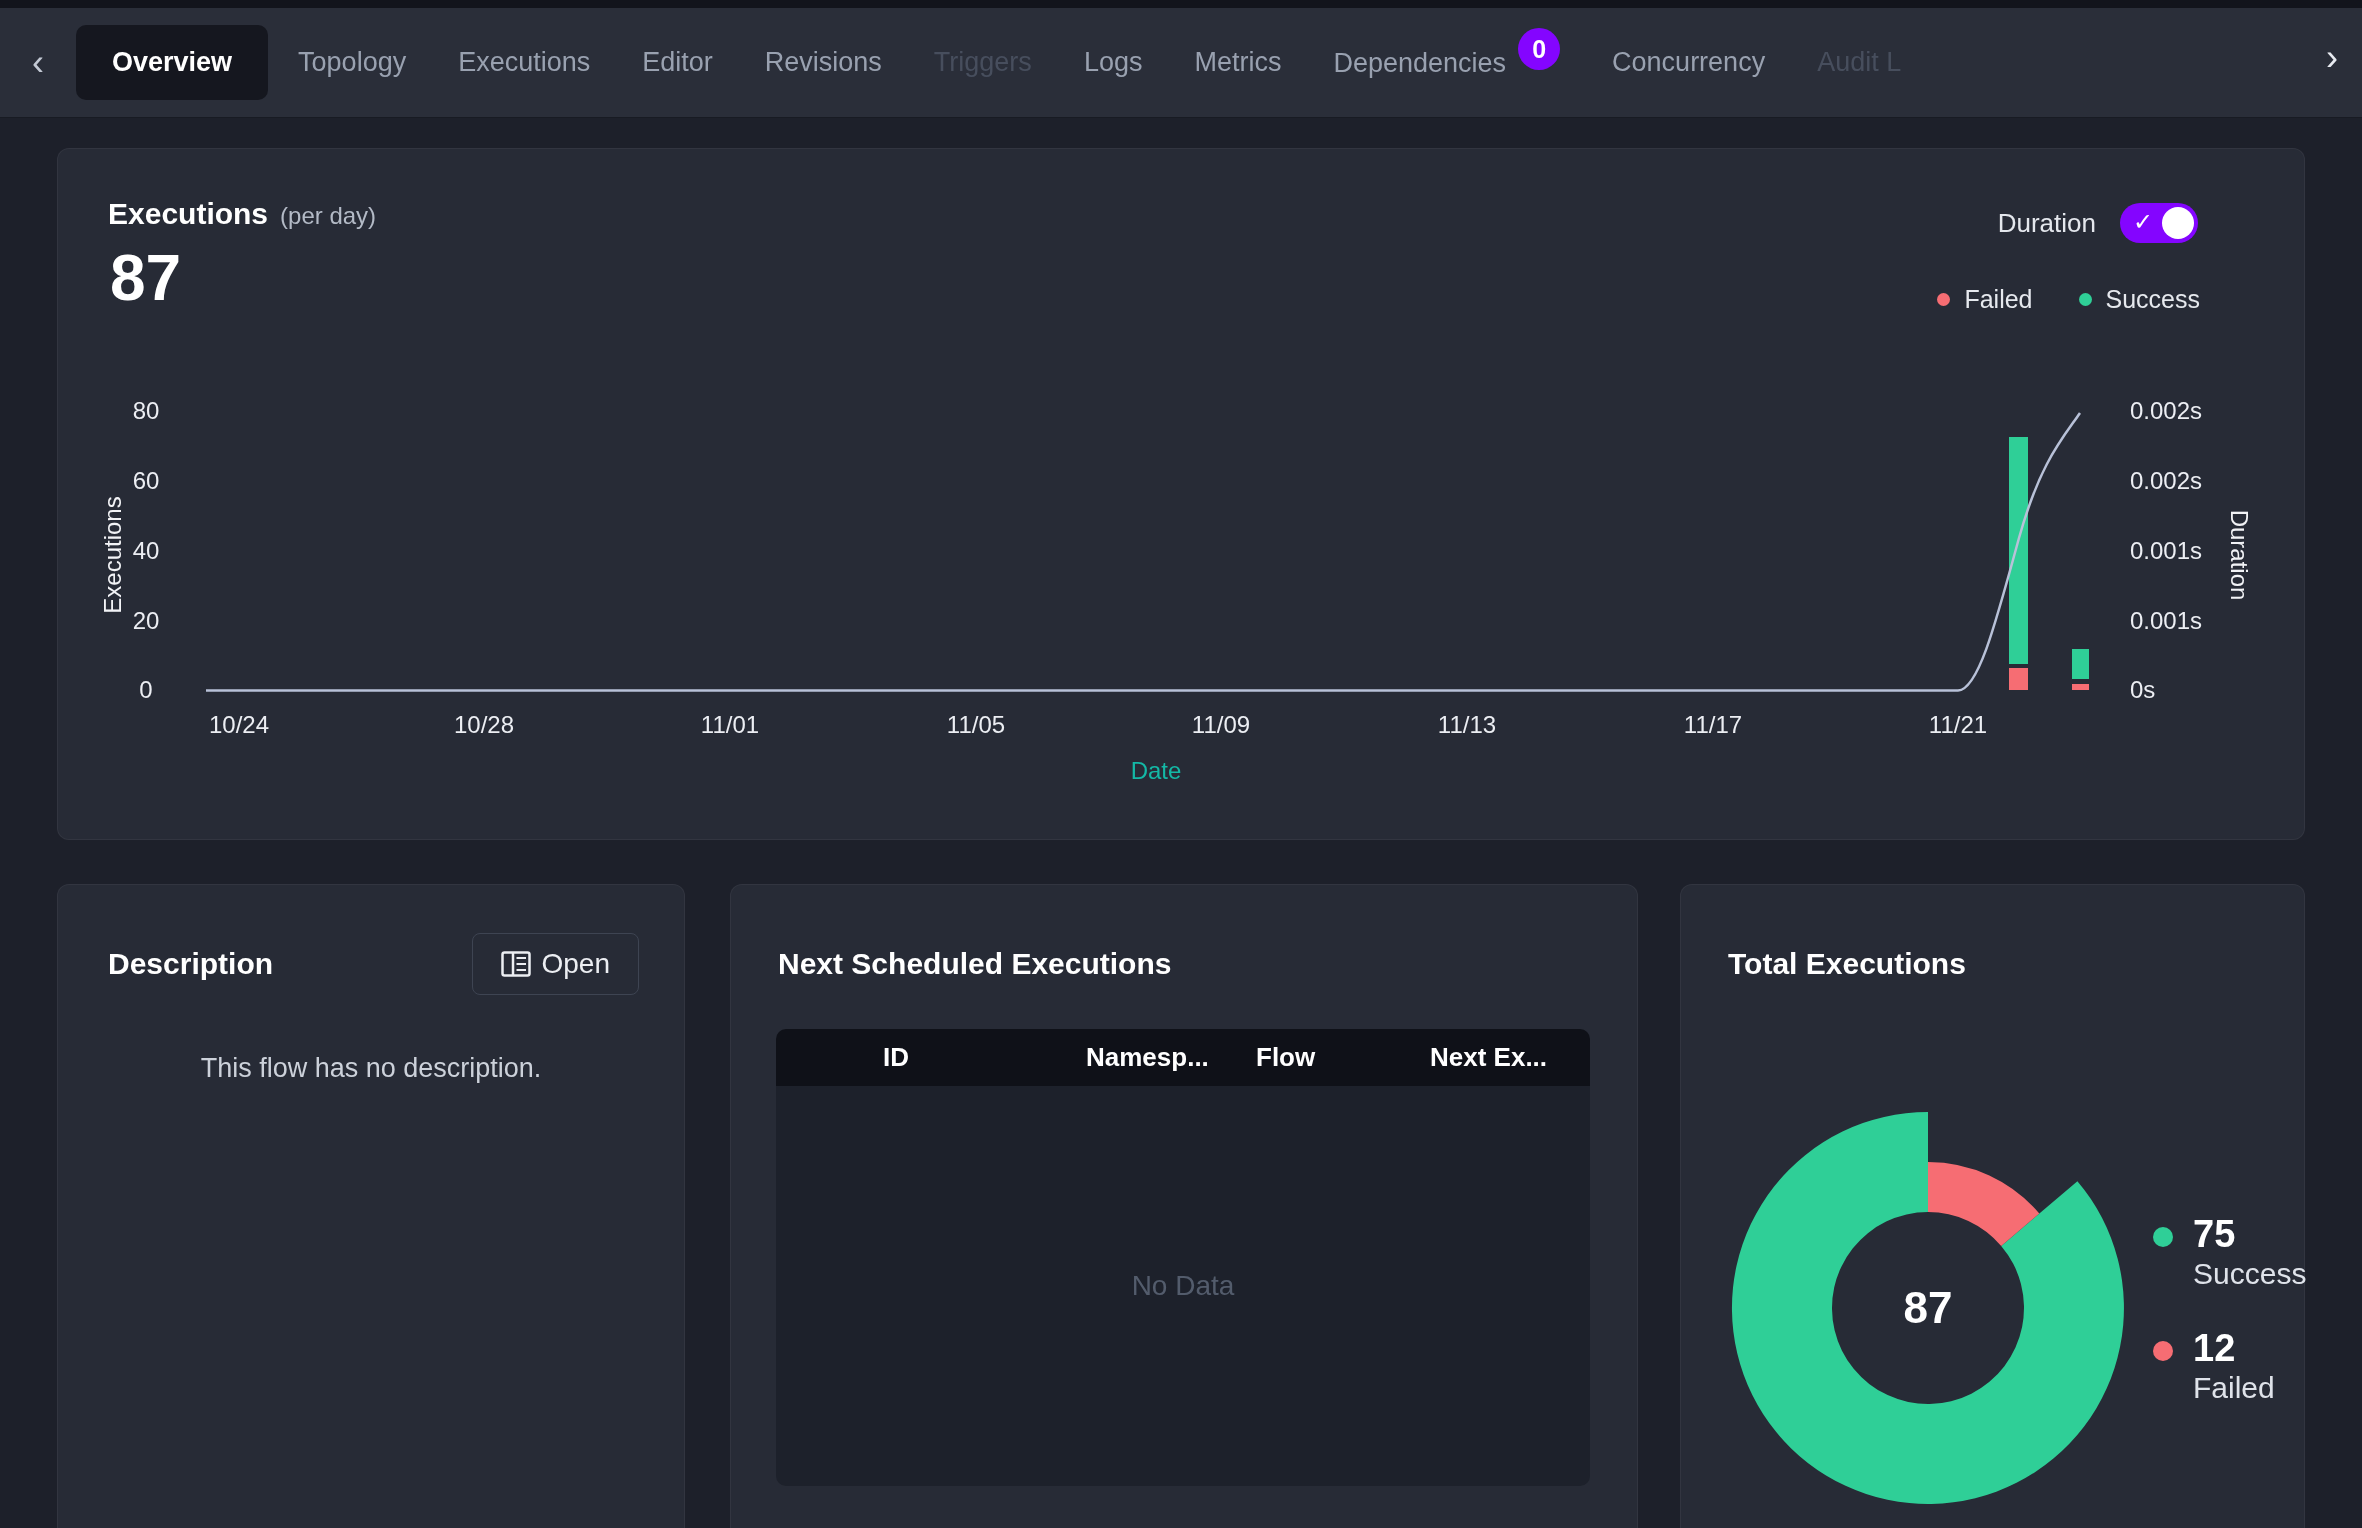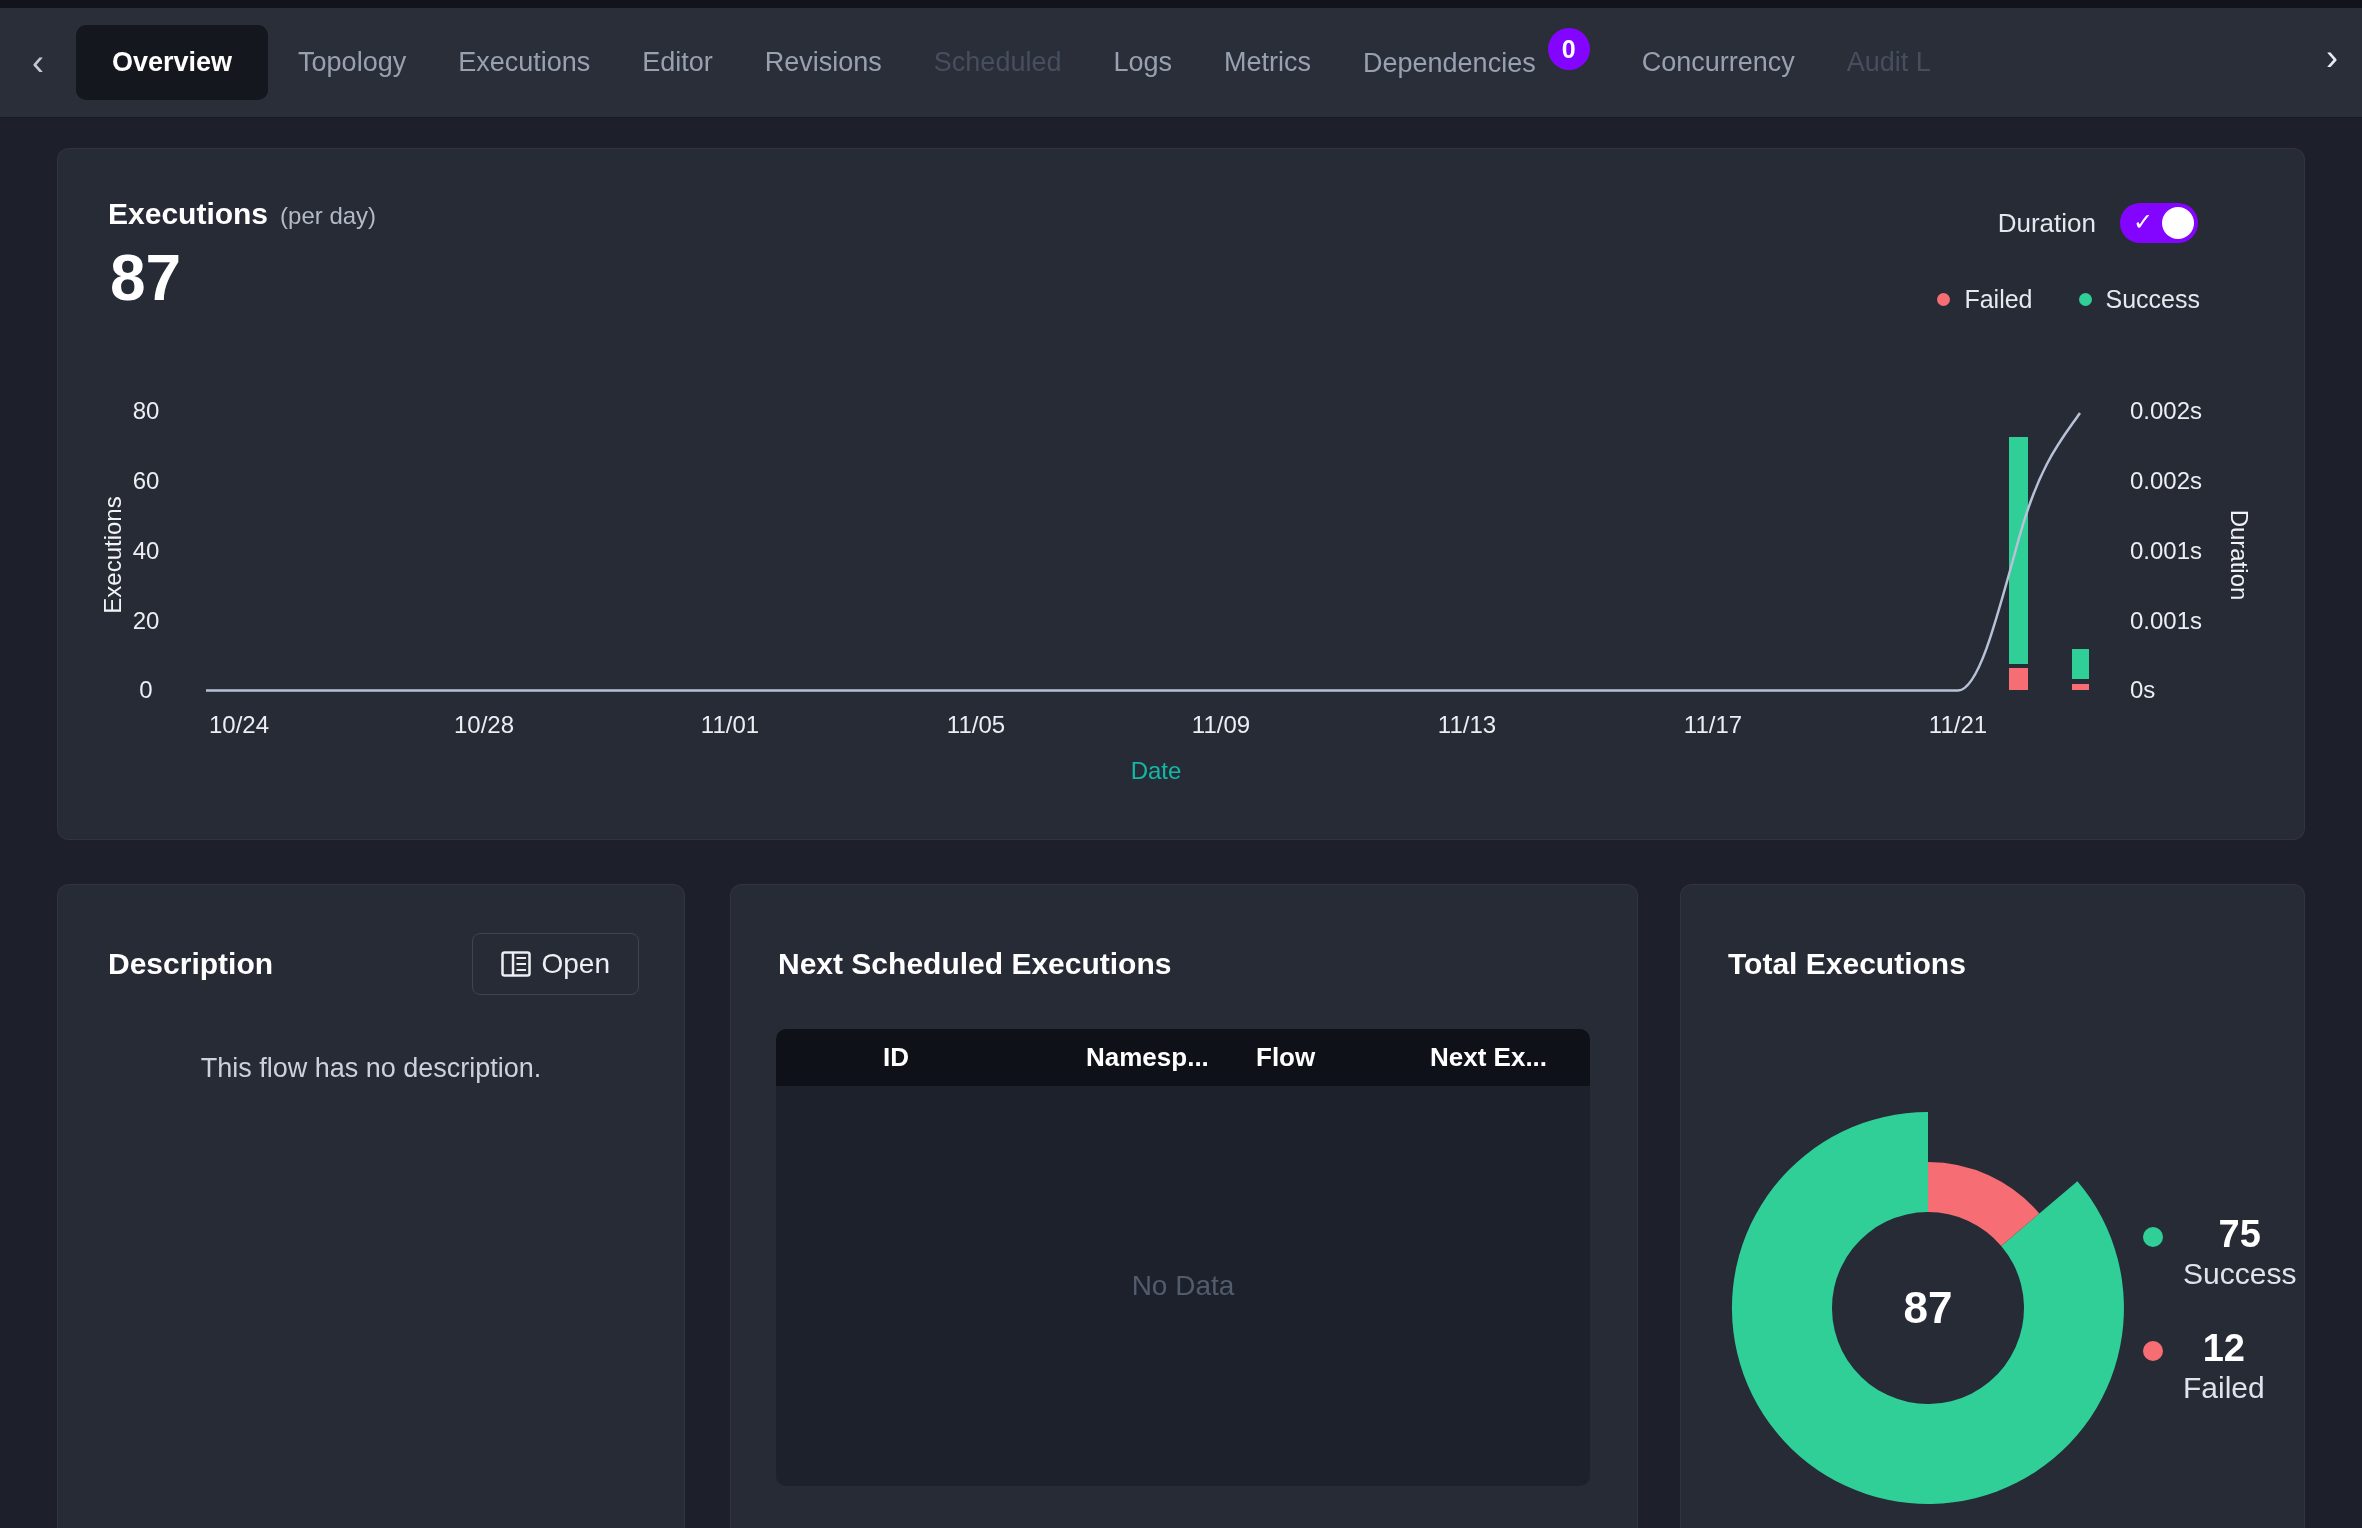--- a/index.html
+++ b/index.html
@@ -109,41 +109,41 @@
   .no-data {
     position:absolute; left:0; top:184px; width:100%; text-align:center;
     font-size:28px; color:#535c6c;
   }
 
   
   .total-card { left:1680px; top:884px; width:625px; height:700px; }
   .total-card .card-title { position:absolute; left:47px; top:62px; }
   .donut { position:absolute; left:37px; top:213px; }
   .donut-center-text { font-size:44px; font-weight:bold; fill:#ffffff; }
-  .donut-legend { position:absolute; left:462px; top:328px;text-align:center; }
+  .donut-legend { position:absolute; left:472px; top:328px; }
   .donut-legend .item { display:flex; gap:20px; margin-bottom:34px; }
   .donut-legend .dot { width:20px; height:20px; border-radius:50%; margin-top:14px; flex:none; }
   .donut-legend .val { font-size:38px; font-weight:bold; color:#fff; line-height:42px; }
   .donut-legend .lbl { font-size:30px; color:#dfe3ea; line-height:38px; }
 </style>
 </head>
 <body>
 
 <div class="page">
   <div class="top-strip"></div>
 
   <div class="nav">
     <button class="nav-chevron">‹</button>
     <div class="tabs">
       <div class="tab active">Overview</div>
       <div class="tab">Topology</div>
       <div class="tab">Executions</div>
       <div class="tab">Editor</div>
       <div class="tab">Revisions</div>
-      <div class="tab disabled">Scheduled</div>
+      <div class="tab disabled">Triggers</div>
       <div class="tab">Logs</div>
       <div class="tab">Metrics</div>
       <div class="tab">
         <span>Dependencies</span><span class="tab-badge">0</span>
       </div>
       <div class="tab">Concurrency</div>
       <div class="tab disabled clipped">Audit L</div>
     </div>
     <button class="nav-chevron right">›</button>
   </div>

